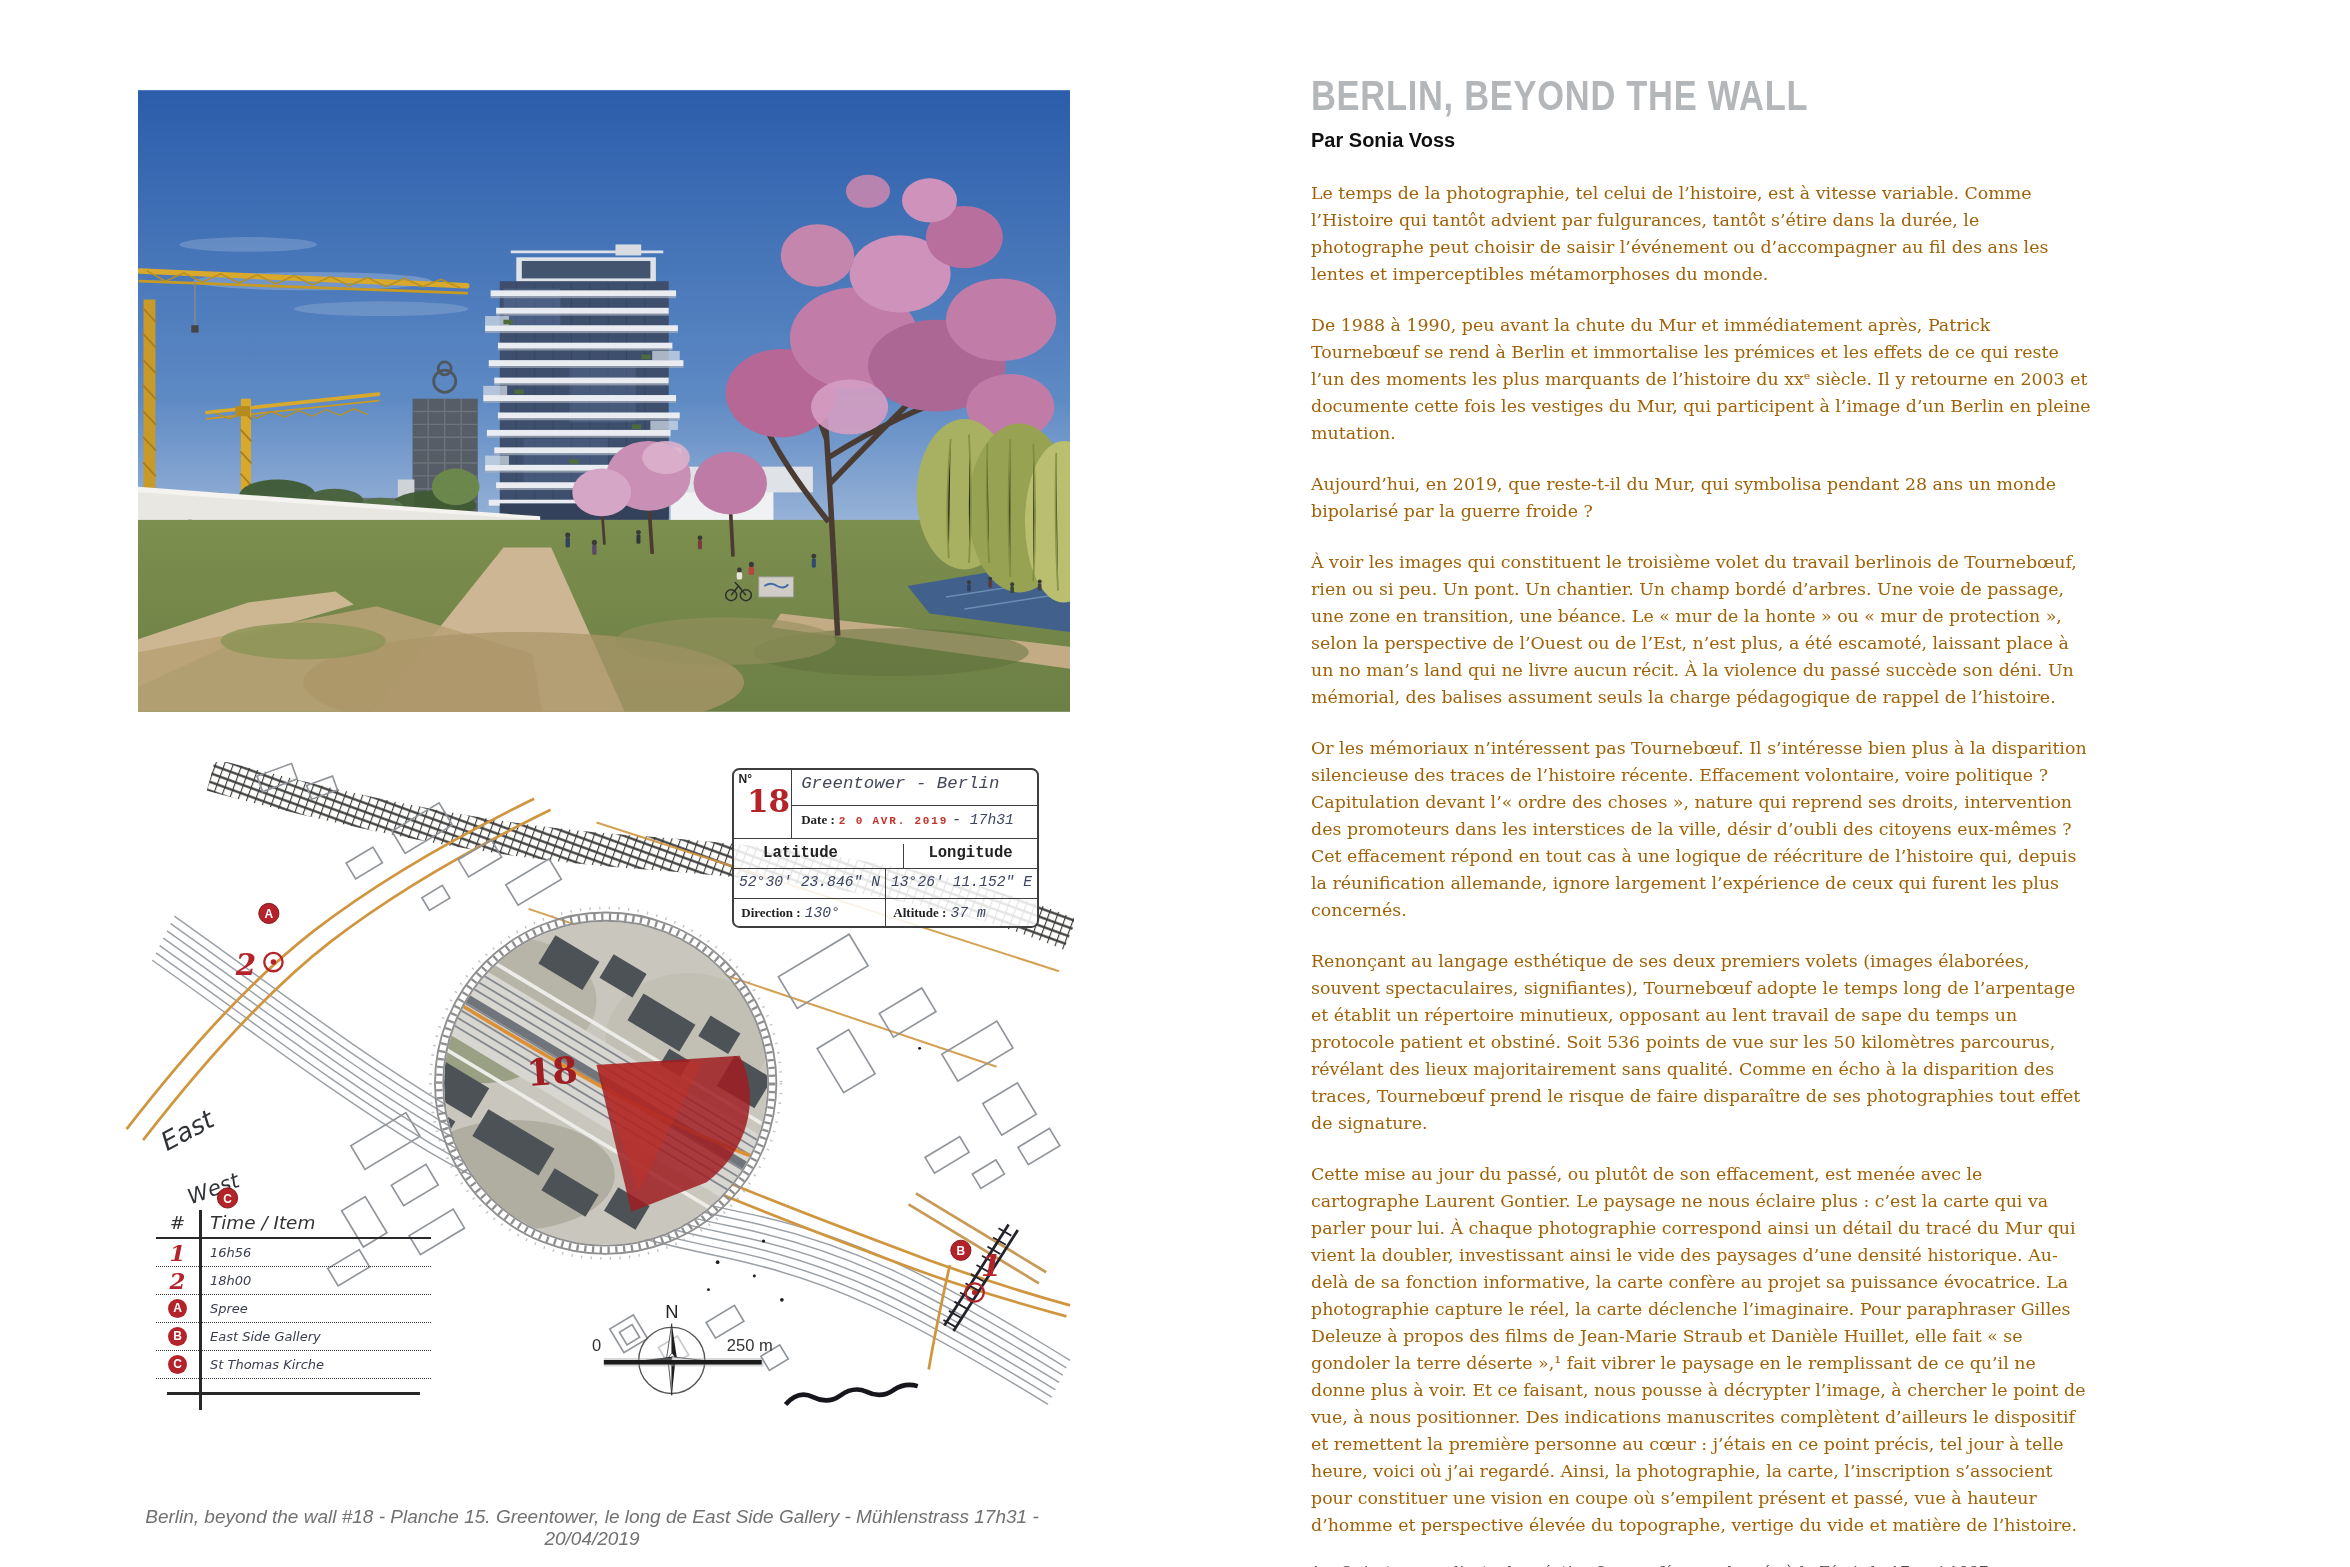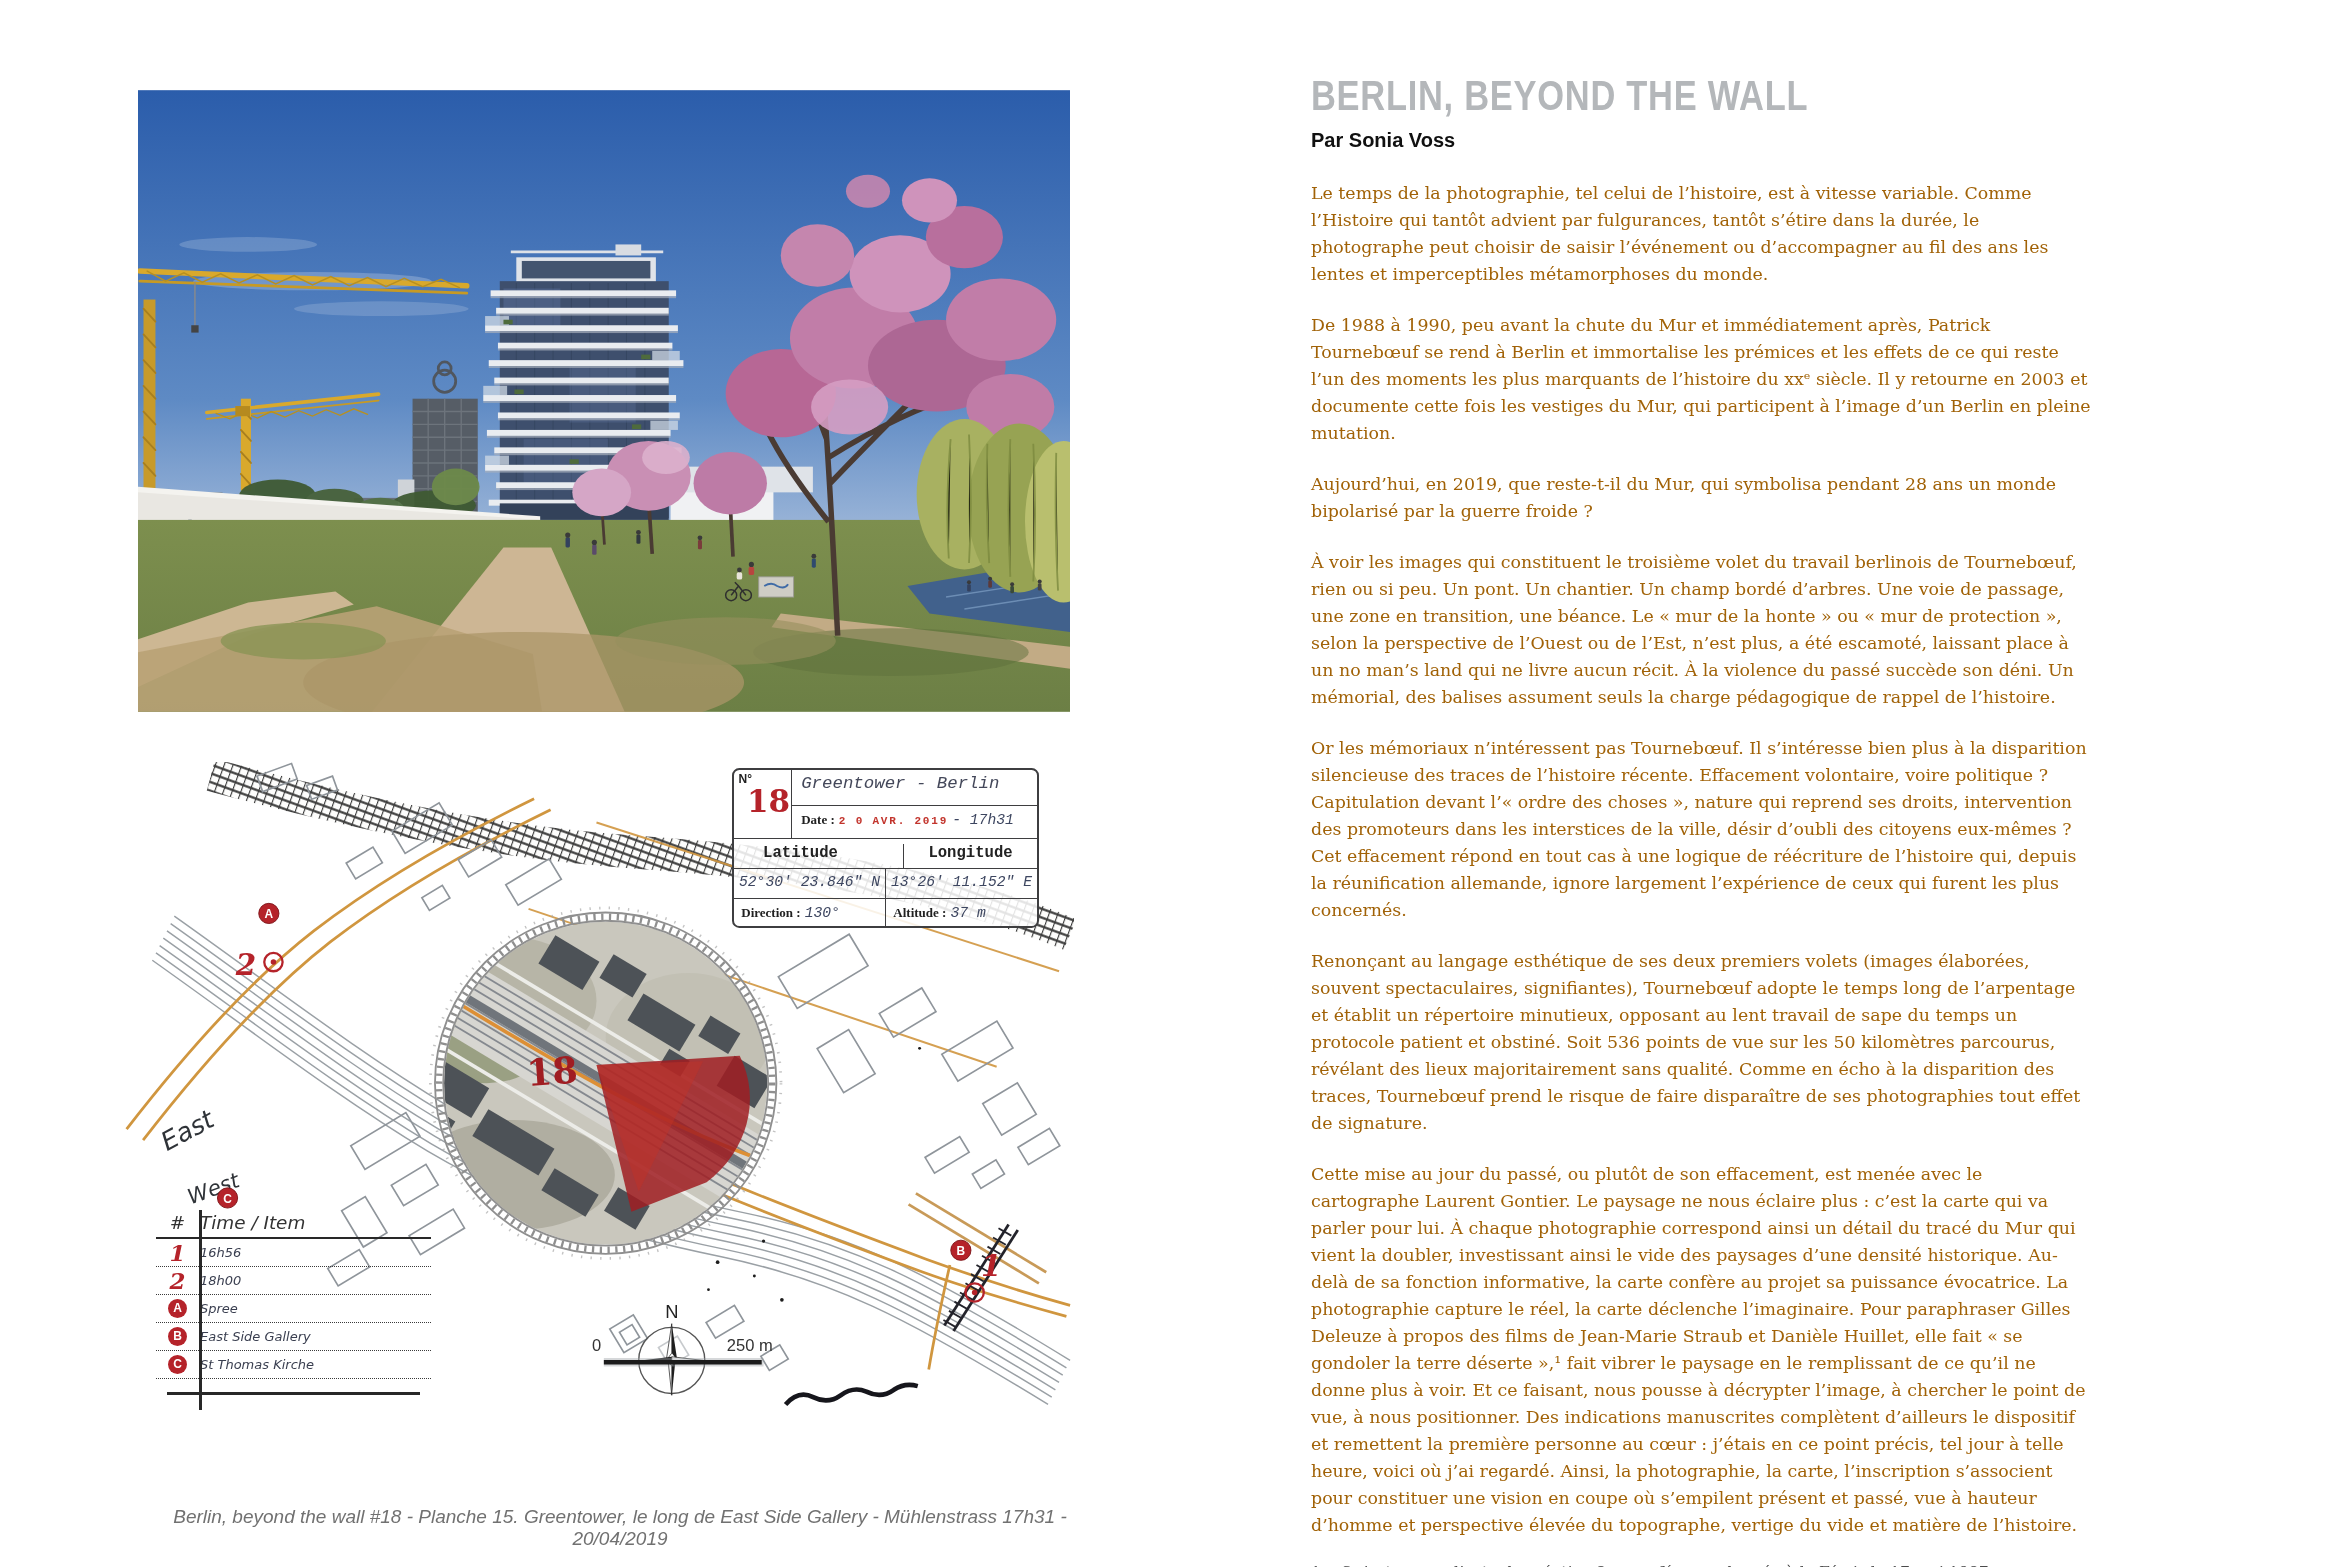--- a/index.html
+++ b/index.html
@@ -2,21 +2,21 @@
 <html style="font-size:14.7px"><head>
 <meta charset="utf-8">
 <style>
   html,body{margin:0;padding:0;background:#ffffff;}
   .stage{position:relative;width:2351px;height:1568px;background:#ffffff;overflow:hidden;
          font-family:"Liberation Sans",sans-serif;}
 
   
   .photo-wrap{position:absolute;left:138px;top:90px;width:932px;height:622px;}
   .map-wrap{position:absolute;left:119px;top:762px;width:955px;height:670px;}
-  .caption{position:absolute;left:154px;top:1506px;width:932px;text-align:center;
+  .caption{position:absolute;left:126px;top:1506px;width:932px;text-align:center;
            font-family:"Liberation Sans",sans-serif;font-style:italic;
            font-size:19px;color:#717171;}
 
   
   .field-card{position:absolute;left:613px;top:5.5px;width:303px;border:2.8px solid #3e3e40;
               border-radius:7.3px;background:rgba(255,255,255,0.86);color:#222;}
   .fc-top{display:flex;border-bottom:1.8px solid #3e3e40;}
   .fc-no{width:57px;border-right:1.8px solid #3e3e40;position:relative;}
   .fc-no .no-lbl{position:absolute;left:4.6px;top:2.8px;font-size:12px;font-weight:bold;}
   .fc-no .no-val{position:absolute;left:13px;top:13px;font-family:"DejaVu Serif",serif;
@@ -37,21 +37,21 @@
   .hand-lg{font-size:17.4px;color:#44485a;}
   .print-lbl{font-family:"Liberation Serif",serif;font-weight:600;font-size:13px;color:#222;}
   .stamp{font-family:"Liberation Mono",monospace;font-weight:bold;font-size:11px;
          letter-spacing:1.8px;color:#c2342c;}
 
   .legend{position:absolute;left:37px;top:446px;width:275px;}
   .legend .vline{position:absolute;left:43px;top:1.8px;height:200px;width:2.8px;background:#282828;}
   .lg-row{display:flex;align-items:center;height:27px;border-bottom:1.8px dotted #3a3a3a;}
   .lg-head{border-bottom:2.8px solid #282828;height:28.5px;}
   .lg-key{width:43px;display:flex;justify-content:center;align-items:center;}
-  .lg-val{flex:1;padding-left:1px;}
+  .lg-val{flex:1;padding-left:11px;}
   .lg-num{font-family:"DejaVu Serif",serif;font-weight:bold;font-style:italic;
           font-size:23px;color:#b5232a;}
   .lg-badge{width:19px;height:19px;border-radius:50%;background:#b5232a;color:#fff;
             font-size:12px;font-weight:bold;display:flex;align-items:center;
             justify-content:center;font-family:"Liberation Sans",sans-serif;}
   .lg-hand{font-family:"DejaVu Sans",sans-serif;font-style:italic;font-size:13px;color:#3a3f50;}
   .lg-headtxt{font-family:"DejaVu Sans",sans-serif;font-style:italic;font-size:18.4px;color:#333;}
   .lg-bar{width:253px;height:3.7px;background:#282828;margin:13px 0 0 11px;}
 
   

